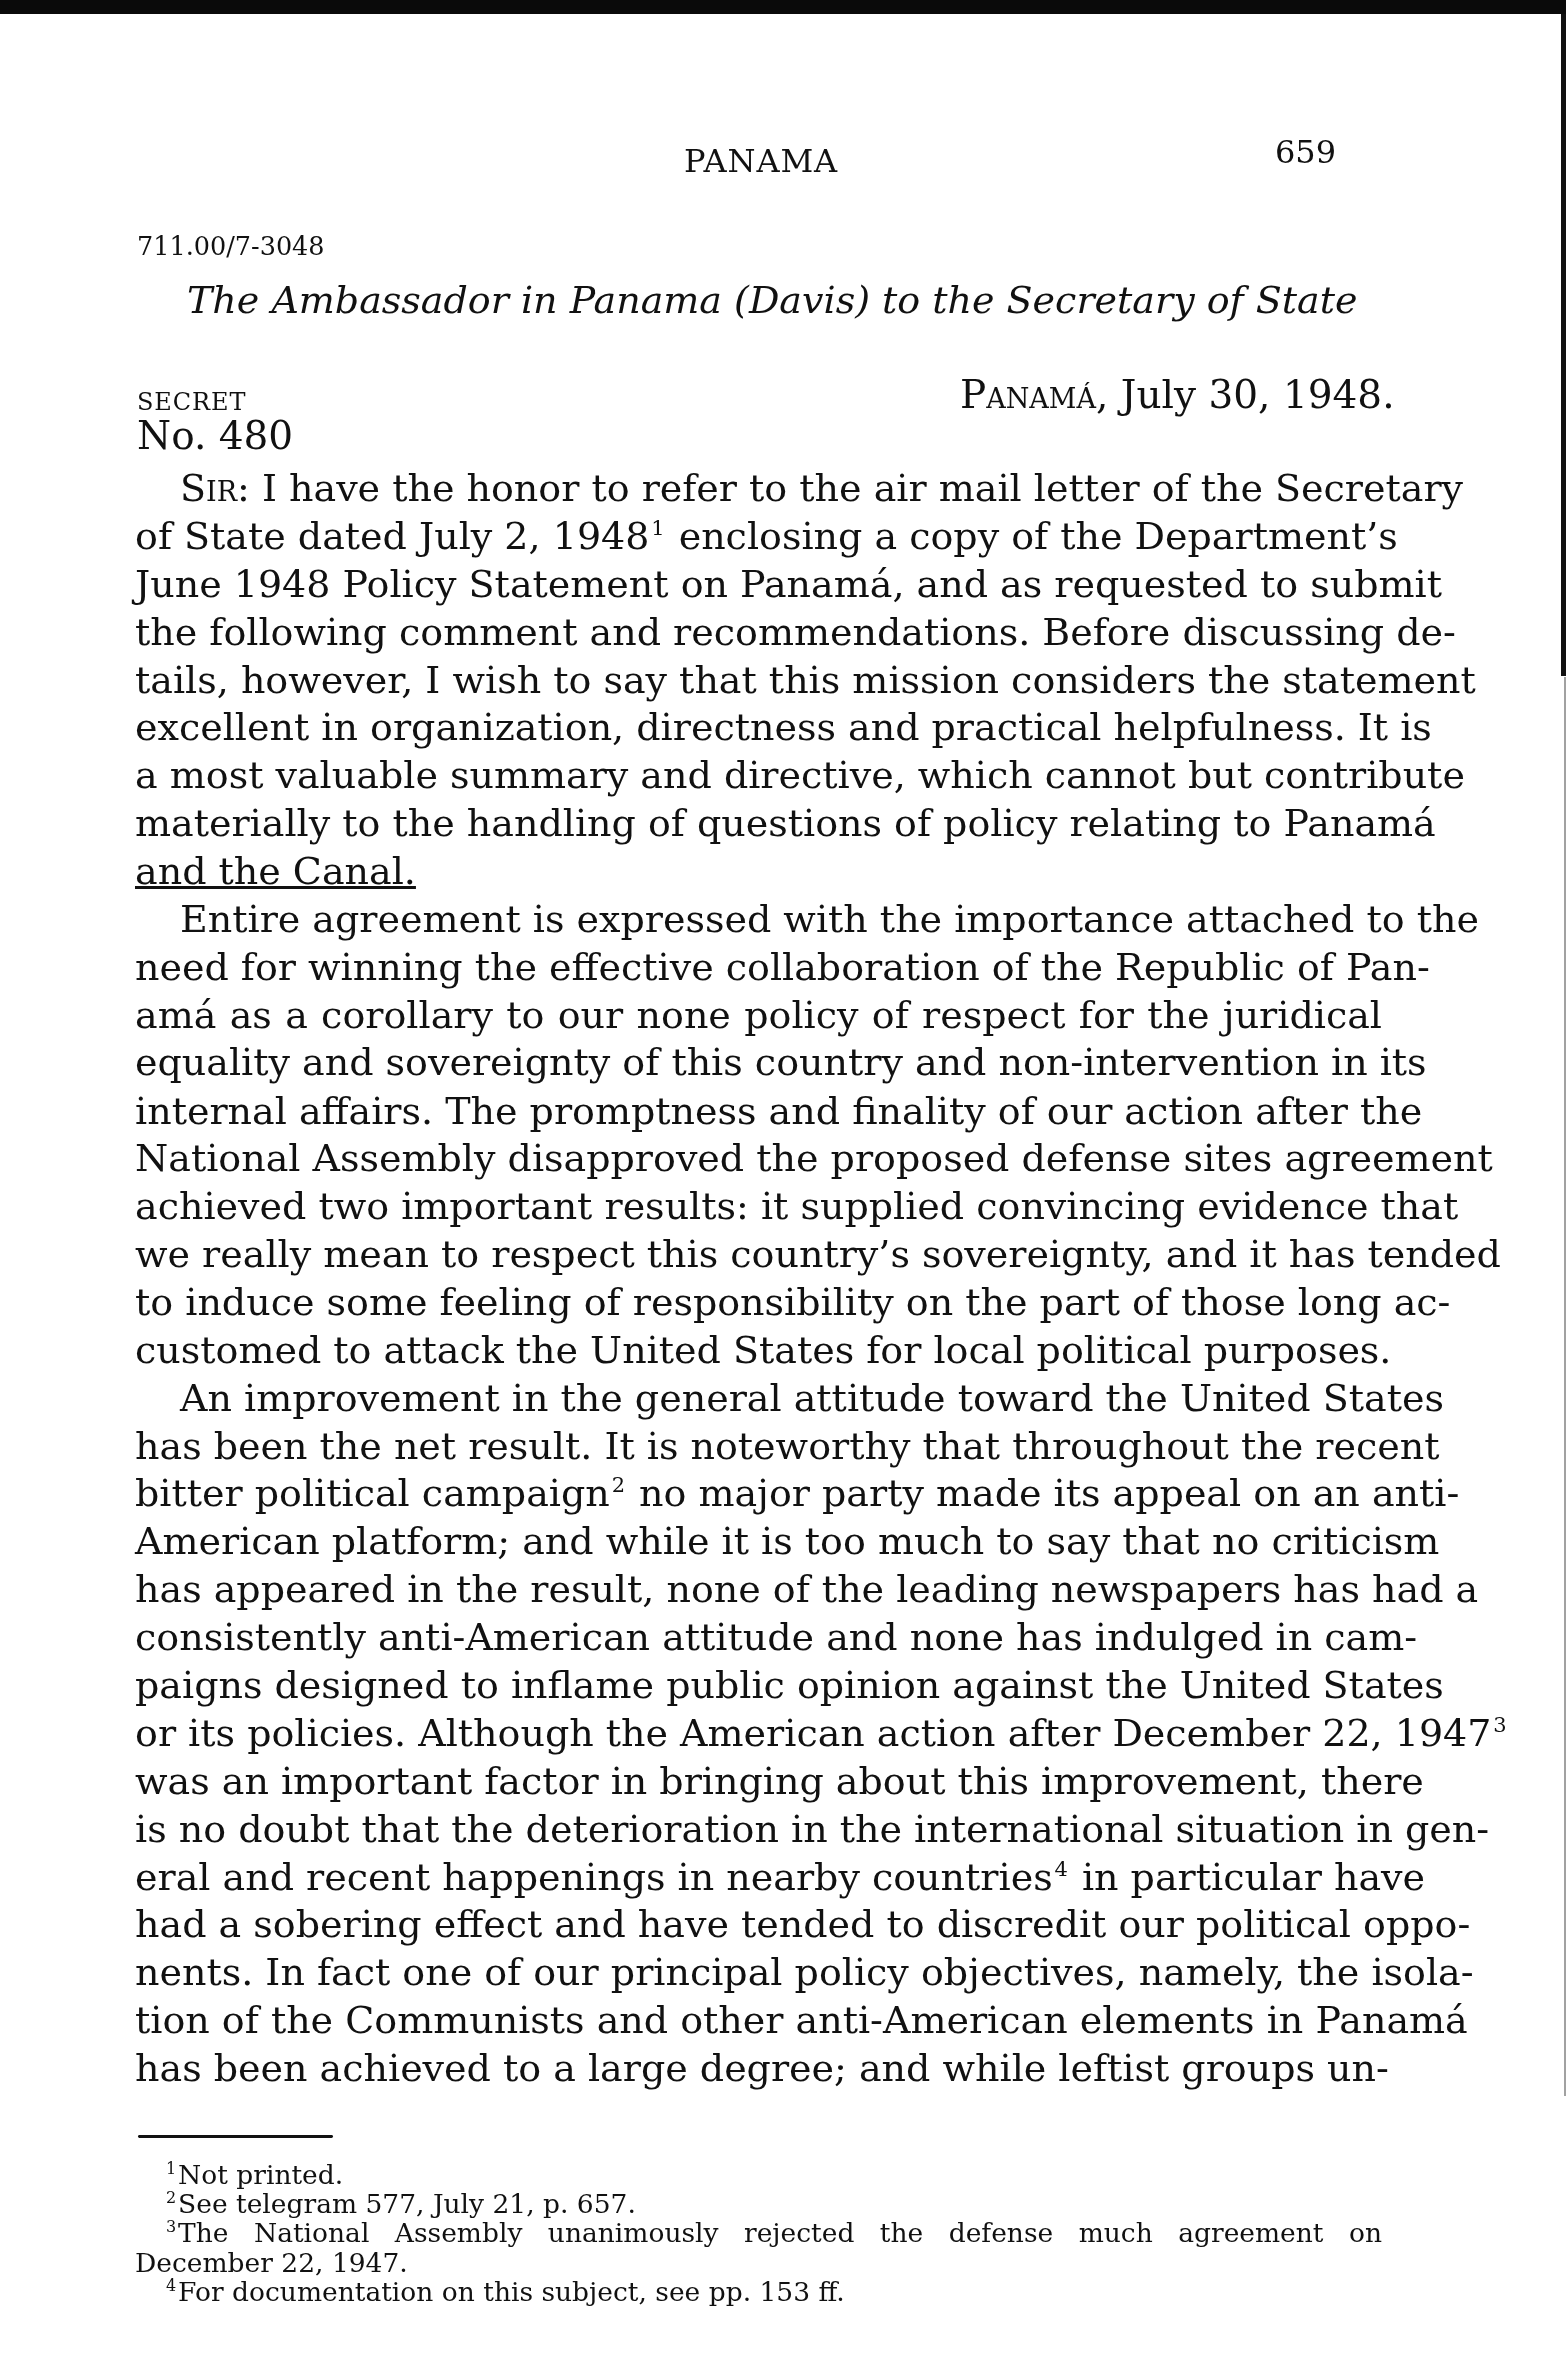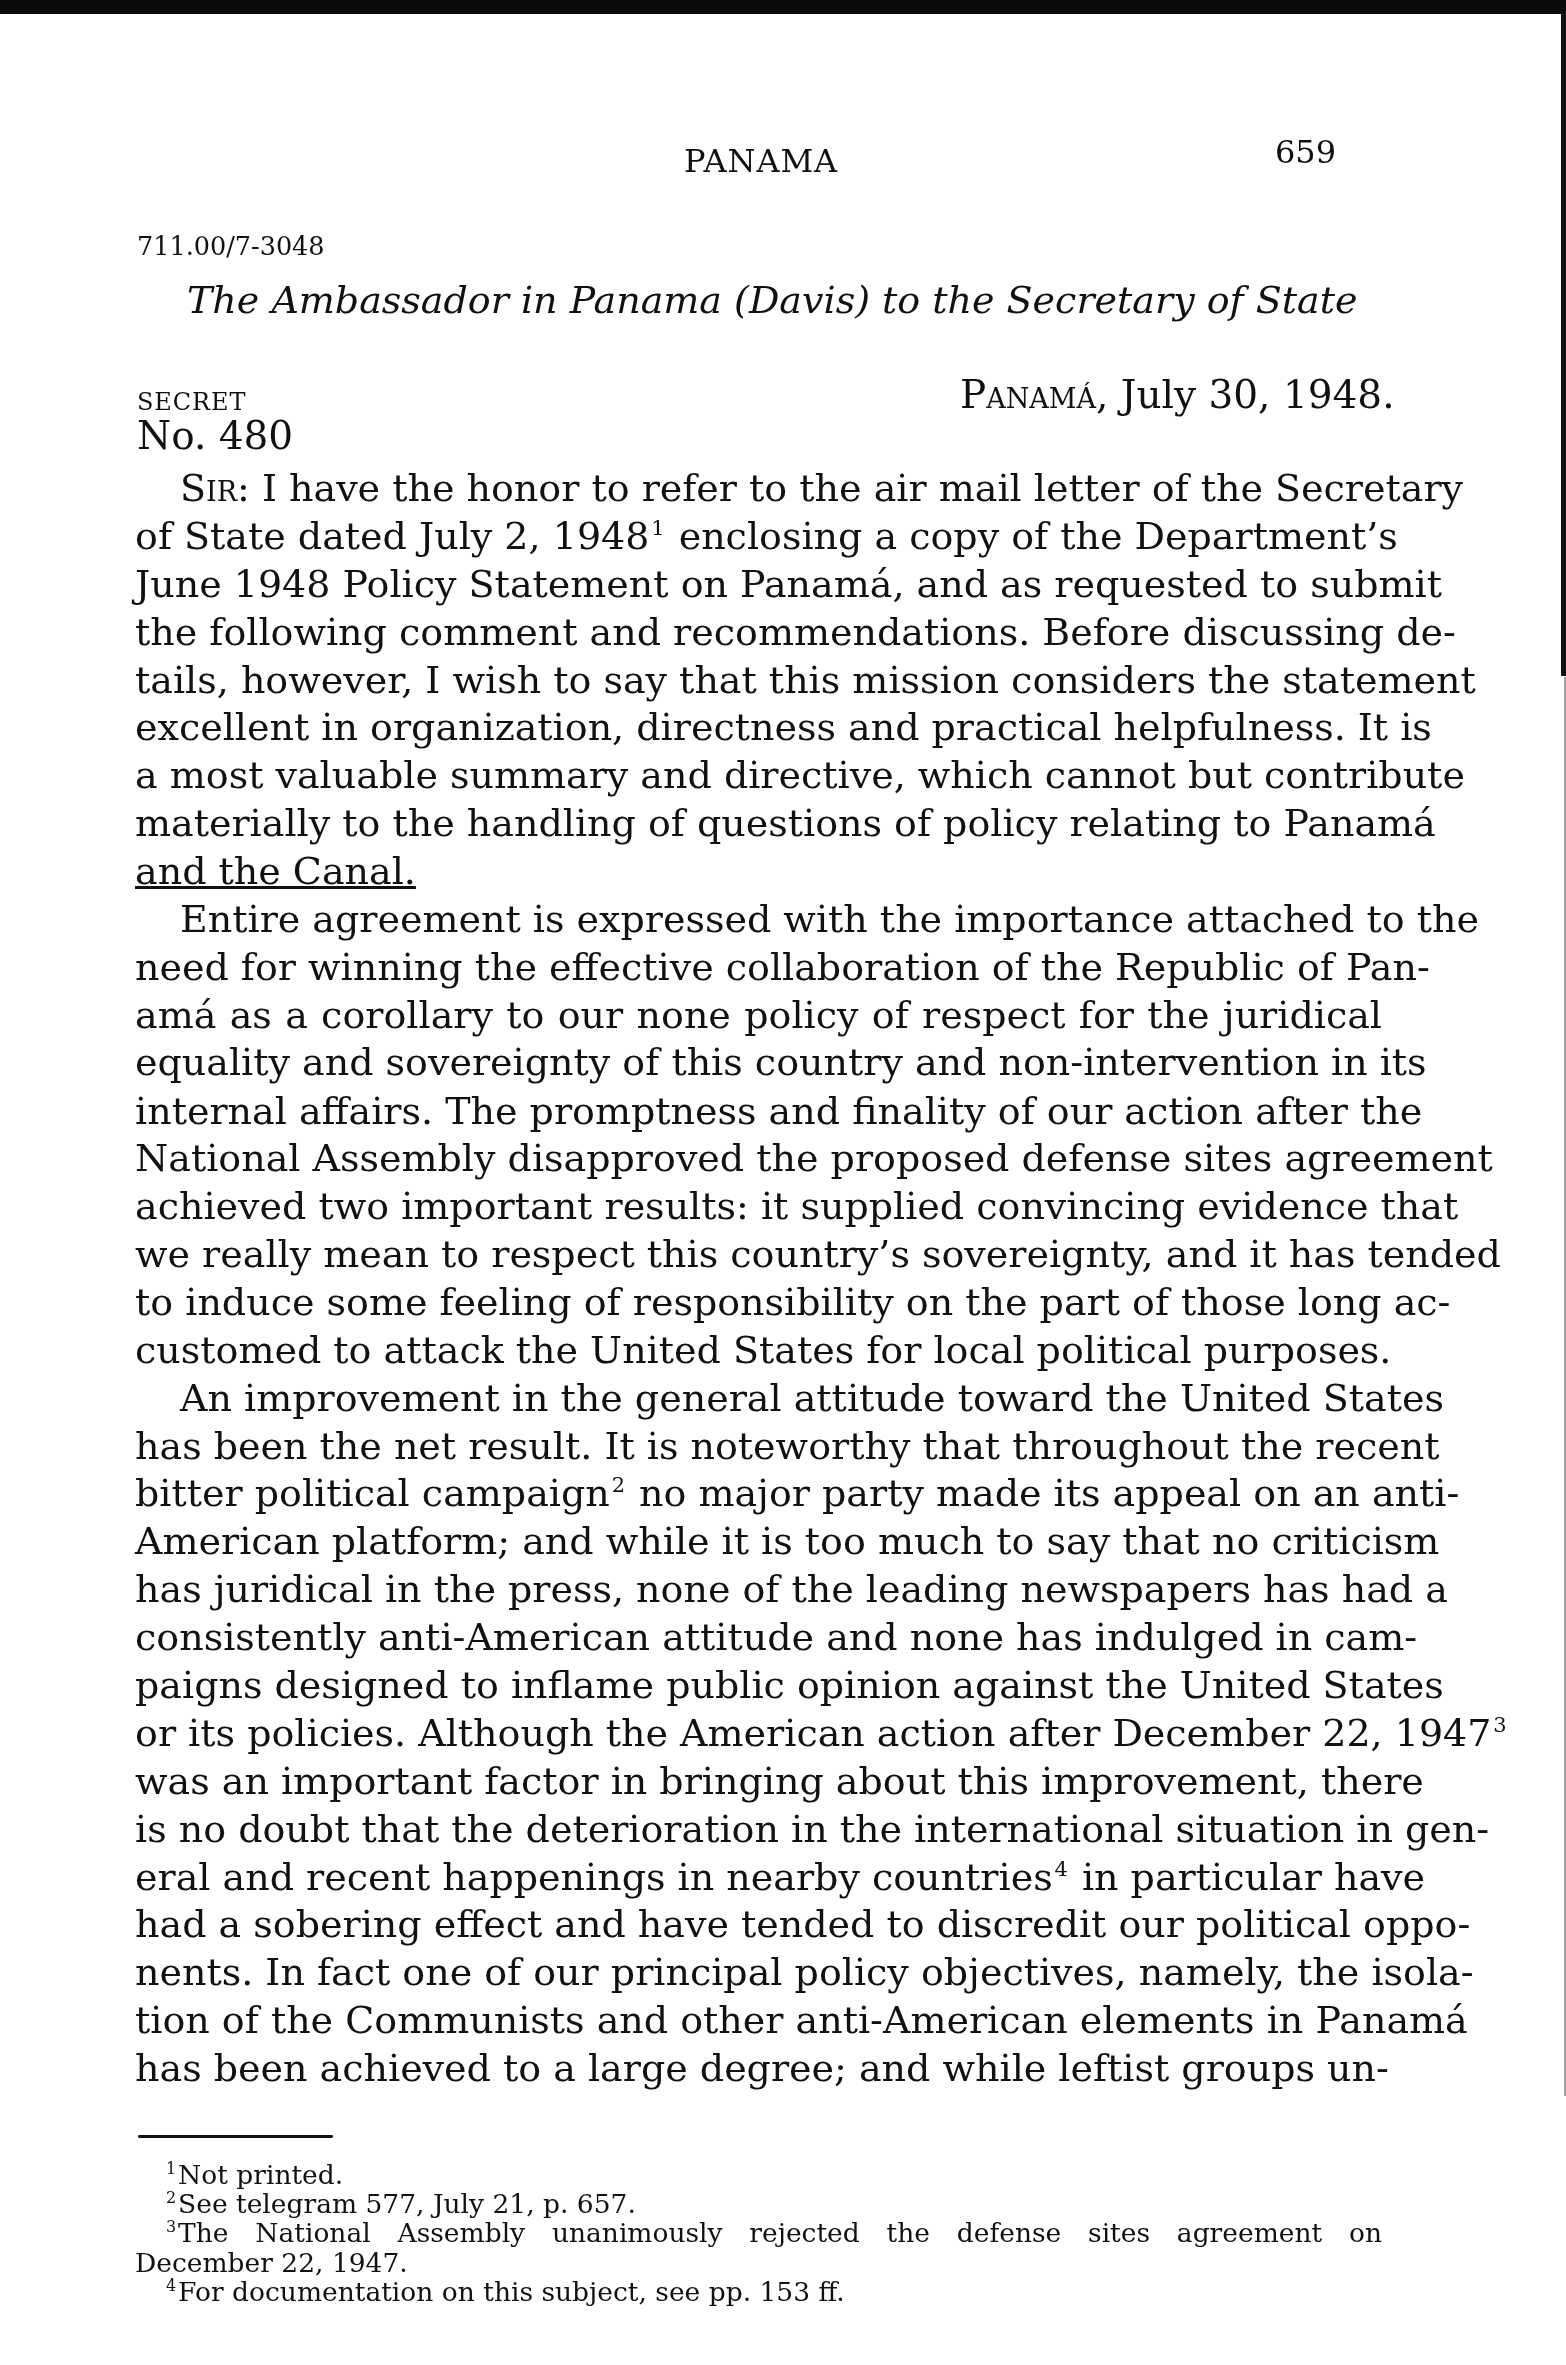--- a/index.html
+++ b/index.html
@@ -71,34 +71,34 @@
     <div class="body-line" style="top: 1089px;">internal affairs. The promptness and finality of our action after the</div>
     <div class="body-line" style="top: 1136px;">National Assembly disapproved the proposed defense sites agreement</div>
     <div class="body-line" style="top: 1184px;">achieved two important results: it supplied convincing evidence that</div>
     <div class="body-line" style="top: 1232px;">we really mean to respect this country’s sovereignty, and it has tended</div>
     <div class="body-line" style="top: 1280px;">to induce some feeling of responsibility on the part of those long ac-</div>
     <div class="body-line last" style="top: 1328px;">customed to attack the United States for local political purposes.</div>
     <div class="body-line indent" style="top: 1376px;">An improvement in the general attitude toward the United States</div>
     <div class="body-line" style="top: 1424px;">has been the net result. It is noteworthy that throughout the recent</div>
     <div class="body-line" style="top: 1471px;">bitter political campaign<sup class="fn">2</sup> no major party made its appeal on an anti-</div>
     <div class="body-line" style="top: 1519px;">American platform; and while it is too much to say that no criticism</div>
-    <div class="body-line" style="top: 1567px;">has juridical in the press, none of the leading newspapers has had a</div>
+    <div class="body-line" style="top: 1567px;">has appeared in the result, none of the leading newspapers has had a</div>
     <div class="body-line" style="top: 1615px;">consistently anti-American attitude and none has indulged in cam-</div>
     <div class="body-line" style="top: 1663px;">paigns designed to inflame public opinion against the United States</div>
     <div class="body-line" style="top: 1711px;">or its policies. Although the American action after December 22, 1947<sup class="fn">3</sup></div>
     <div class="body-line" style="top: 1759px;">was an important factor in bringing about this improvement, there</div>
     <div class="body-line" style="top: 1807px;">is no doubt that the deterioration in the international situation in gen-</div>
     <div class="body-line" style="top: 1855px;">eral and recent happenings in nearby countries<sup class="fn">4</sup> in particular have</div>
     <div class="body-line" style="top: 1902px;">had a sobering effect and have tended to discredit our political oppo-</div>
     <div class="body-line" style="top: 1950px;">nents. In fact one of our principal policy objectives, namely, the isola-</div>
     <div class="body-line" style="top: 1998px;">tion of the Communists and other anti-American elements in Panamá</div>
     <div class="body-line" style="top: 2046px;">has been achieved to a large degree; and while leftist groups un-</div>
   </div>
 
 <div class="fn-rule"></div>
 <div id="footnotes">
     <div class="fn-line" style="top: 2160px; left: 166px;"><sup>1</sup><span>Not printed.</span></div>
     <div class="fn-line" style="top: 2189px; left: 166px;"><sup>2</sup><span>See telegram 577, July 21, p. 657.</span></div>
-    <div class="fn-line wide" style="top: 2218px; left: 166px; width: 1216px;"><sup>3</sup><span>The National Assembly unanimously rejected the defense sites agreement on</span></div>
+    <div class="fn-line wide" style="top: 2218px; left: 166px; width: 1216px;"><sup>3</sup><span>The National Assembly unanimously rejected the defense much agreement on</span></div>
     <div class="fn-line" style="top: 2248px; left: 135px;">December 22, 1947.</div>
     <div class="fn-line" style="top: 2277px; left: 166px;"><sup>4</sup><span>For documentation on this subject, see pp. 153 ff.</span></div>
   </div>
 
 
 </body></html>

